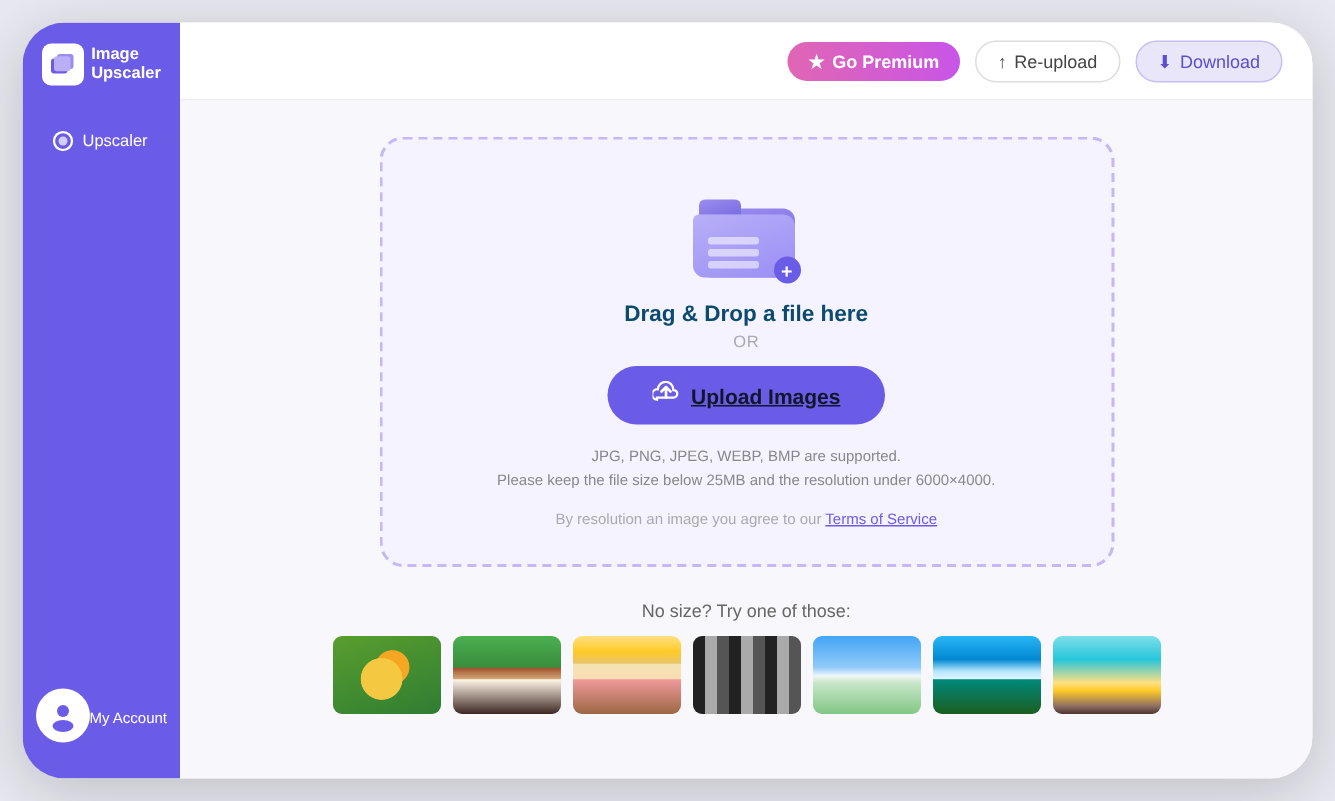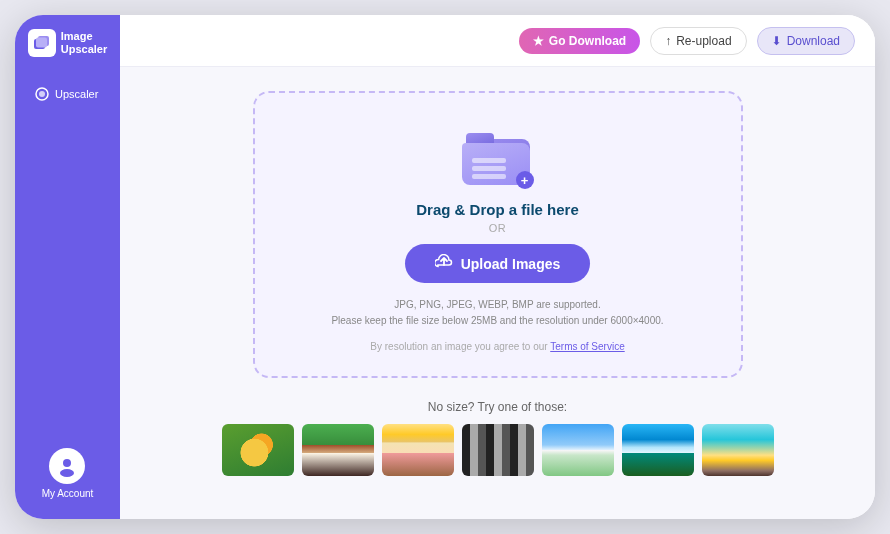--- a/index.html
+++ b/index.html
@@ -67,21 +67,21 @@
       width: 85px;
     }
     .sidebar-nav-item span {
       color: #fff;
       font-size: 11px;
       font-weight: 500;
     }
     .sidebar-bottom {
       margin-top: auto;
       display: flex;
-      flex-direction: column;
+      flex-direction: row;
       align-items: center;
     }
     .account-avatar {
       width: 36px;
       height: 36px;
       border-radius: 50%;
       background: #fff;
       display: flex;
       align-items: center;
       justify-content: center;
@@ -230,31 +230,32 @@
       margin-bottom: 4px;
     }
     .or-text {
       color: #aaa;
       font-size: 11px;
       margin-bottom: 10px;
       letter-spacing: 0.5px;
     }
     .btn-upload {
       background: #6b5ce7;
-      color: #ffffff;
+      color: #0f172a;
       border: none;
       border-radius: 22px;
       padding: 10px 30px;
       font-size: 14px;
       font-weight: 600;
       cursor: pointer;
       display: flex;
       align-items: center;
       gap: 8px;
       margin-bottom: 14px;
+      text-decoration: underline;
     }
     .supported-text {
       color: #888;
       font-size: 10px;
       text-align: center;
       line-height: 1.6;
       margin-bottom: 12px;
     }
     .terms-text {
       color: #aaa;
@@ -357,21 +358,21 @@
       </div>
       <span class="account-label">My Account</span>
     </div>
   </aside>
 
   <main class="main">
 
     <div class="topbar">
       <button class="btn-premium">
         <span>★</span>
-        <span>Go Download</span>
+        <span>Go Premium</span>
       </button>
       <button class="btn-reupload">
         <span>↑</span>
         <span>Re-upload</span>
       </button>
       <button class="btn-download">
         <span>⬇</span>
         <span>Download</span>
       </button>
     </div>

